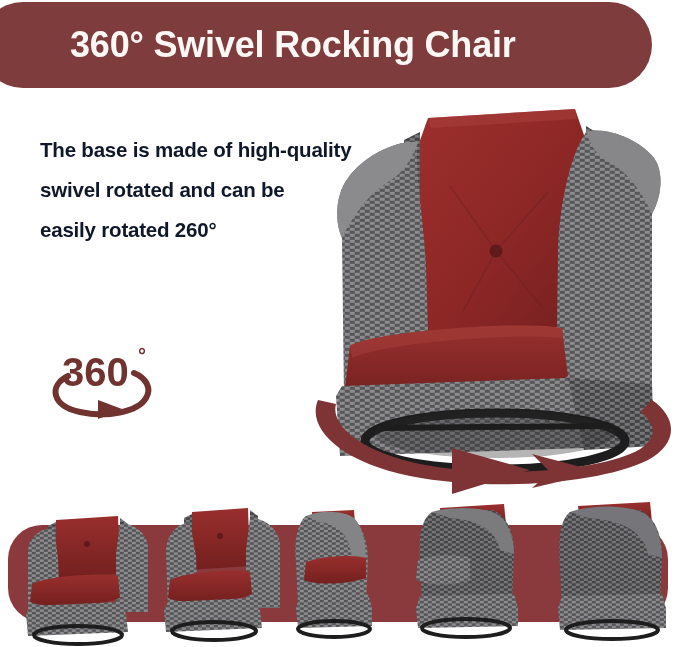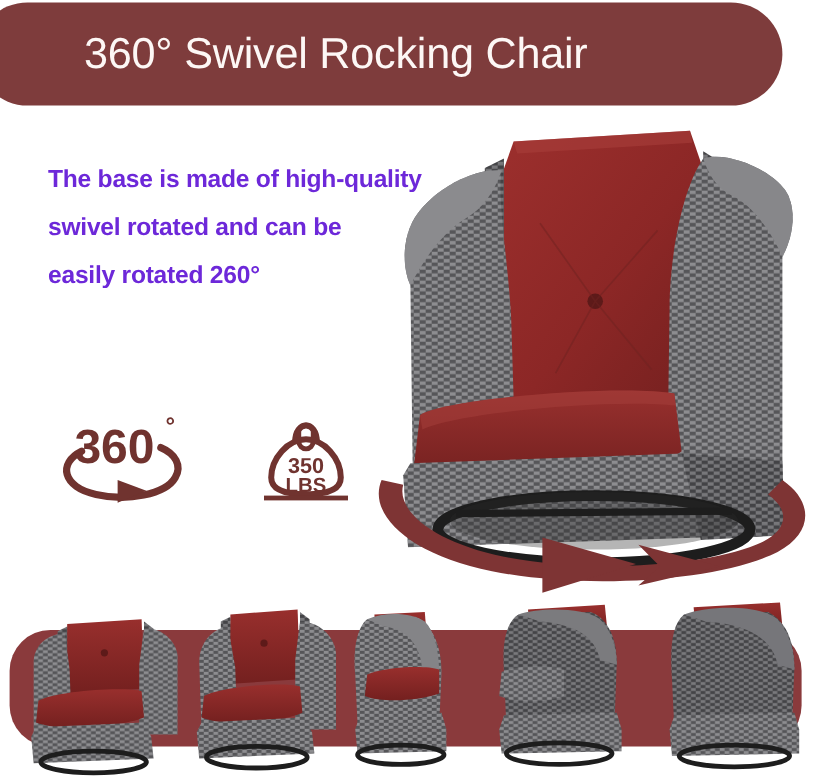--- a/index.html
+++ b/index.html
@@ -16,32 +16,32 @@
     position:absolute; left:-20px; top:2px;
     width:672px; height:86px;
     background:#7e3c3c;
     border-radius:43px;
     display:flex; align-items:center;
   }
   .header-title{
     margin-left:90px;
     color:#fdf7f5;
     font-size:36px;
-    font-weight:normal;
+    font-weight:bold;
     letter-spacing:-0.2px;
     white-space:nowrap;
   }
 
   
   .desc-block{
     position:absolute; left:40px; top:130px;
     width:390px;
   }
   .desc-line{
-    color:#6d28d9;
+    color:#0f172a;
     font-size:20.5px;
     font-weight:600;
     line-height:40px;
     letter-spacing:-0.2px;
     white-space:nowrap;
   }
 
   
   .feature-icons{
     position:absolute; left:46px; top:342px;
@@ -92,33 +92,20 @@
 
       <path d="M22 34 C2 44, 6 64, 34 70 C60 76, 92 70, 100 56 C106 46, 100 36, 88 31" fill="none" stroke="#70332f" stroke-width="6" stroke-linecap="round"></path>
 
       <path d="M52 58 L76 67 L52 77 Z" fill="#70332f"></path>
 
       <text x="16" y="44" font-family="Liberation Sans, sans-serif" font-size="40" font-weight="bold" fill="#70332f">360</text>
       <text x="92" y="20" font-family="Liberation Sans, sans-serif" font-size="20" font-weight="bold" fill="#70332f">°</text>
     </svg>
   </div>
 
-  <div class="icon-weight">
-    <svg width="78" height="80" viewBox="0 0 78 80">
-
-      <path d="M30 26 C30 8, 48 8, 48 26" fill="none" stroke="#70332f" stroke-width="5"></path>
-      <rect x="33" y="12" width="12" height="20" rx="6" fill="none" stroke="#70332f" stroke-width="4"></rect>
-
-      <path d="M39 24 C24 24, 10 40, 10 56 C10 66, 20 70, 39 70 C58 70, 68 66, 68 56 C68 40, 54 24, 39 24 Z" fill="none" stroke="#70332f" stroke-width="5"></path>
-
-      <rect x="4" y="71" width="70" height="4" fill="#70332f"></rect>
-      <text x="39" y="52" text-anchor="middle" font-family="Liberation Sans, sans-serif" font-size="18" font-weight="bold" fill="#70332f">350</text>
-      <text x="39" y="68" text-anchor="middle" font-family="Liberation Sans, sans-serif" font-size="17" font-weight="bold" fill="#70332f">LBS</text>
-    </svg>
-  </div>
 
 </div>
 
 <div class="hero-chair">
   <svg width="379" height="400" viewBox="0 0 379 400">
     <defs>
       <pattern id="wicker" width="10" height="6" patternUnits="userSpaceOnUse">
         <rect width="10" height="6" fill="#6e6e71"></rect>
         <rect x="0" y="0" width="4.5" height="2.6" fill="#8d8d90"></rect>
         <rect x="5" y="3" width="4.5" height="2.6" fill="#8d8d90"></rect>

